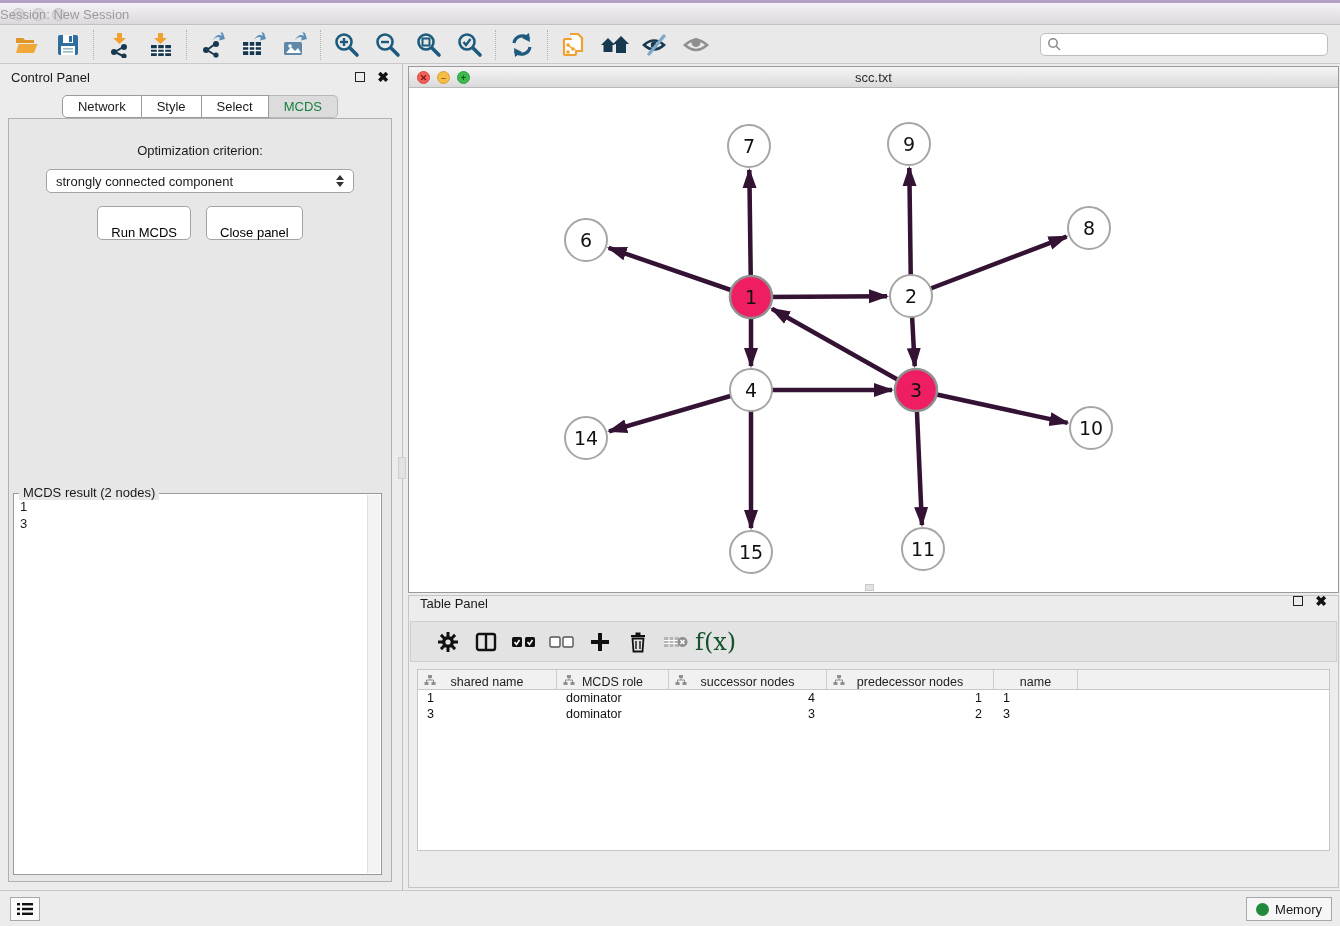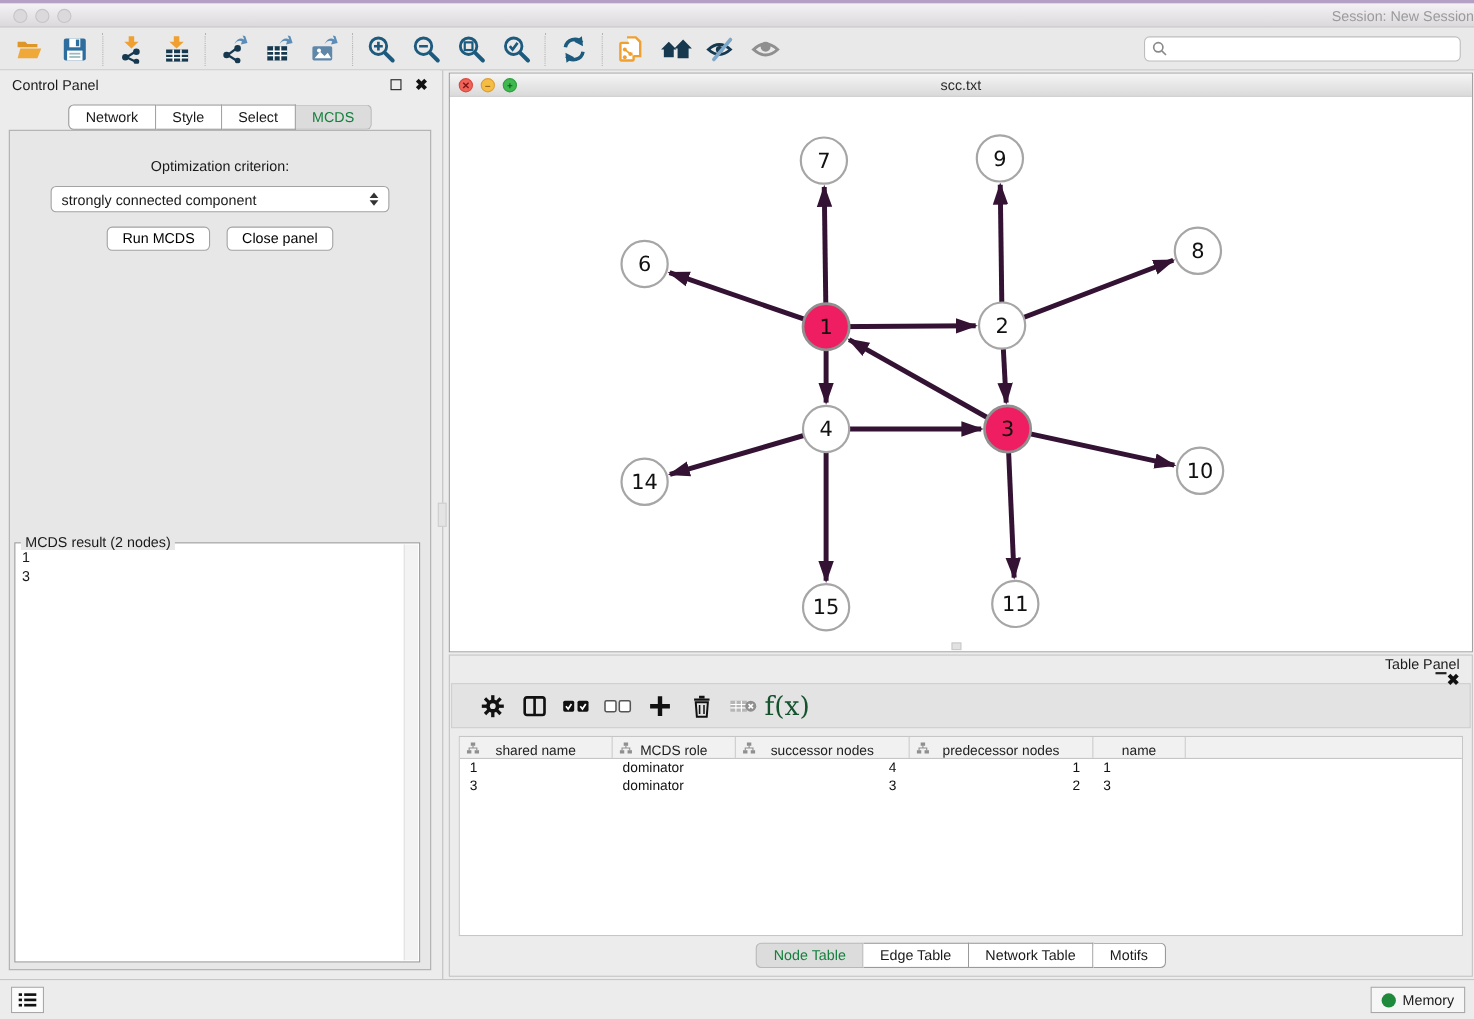--- a/index.html
+++ b/index.html
@@ -9,21 +9,21 @@
     background: #ececec;
     font-family: "Liberation Sans", sans-serif;
     color: #1a1a1a;
   }
   
   .titlebar { position:absolute; top:0; left:0; right:0; height:25px;
     border-top:3px solid #b3a0c4;
     background:linear-gradient(#f4f2f5,#dcd9dd); border-bottom:1px solid #c3c0c3; }
   .tl-dot { position:absolute; top:5px; width:13px; height:13px; border-radius:50%;
     background:#dcd9dc; border:1px solid #c7c4c7; }
-  .title-text { position:absolute; left:0; right:0; top:4px; text-align:right;
+  .title-text { position:absolute; left:0; right:0; top:4px; text-align:left;
     font-size:13px; color:#9b9b9b; }
   
   .toolbar { position:absolute; top:26px; left:0; right:0; height:38px;
     background:#e9e9e9; border-bottom:1px solid #c9c9c9;
     display:flex; align-items:center; padding-left:6px; }
   .tbtn { width:41px; height:34px; display:flex; align-items:center; justify-content:center; }
   .tsep { width:1px; height:30px; border-left:1px dotted #b3b3b3; margin:0 5px; }
   .search { position:absolute; right:12px; top:7px; width:288px; height:23px;
     border:1px solid #bdbdbd; border-radius:5px; background:#fff;
     display:flex; align-items:center; padding-left:6px; gap:4px; }
@@ -44,21 +44,21 @@
   .cp-box { position:absolute; left:8px; right:8px; top:54px; bottom:8px;
     border:1px solid #b0b0b0; background:#e7e7e7; }
   .opt-label { margin-top:24px; text-align:center; font-size:13px; }
   .mac-select { margin:11px auto 0; width:308px; height:24px; background:#fff;
     border:1px solid #a3a3a3; border-radius:5px; display:flex; align-items:center;
     padding:0 9px; font-size:13px; }
   .stepper { margin-left:auto; display:flex; flex-direction:column; gap:2px; }
   .tri-up { width:0; height:0; border-left:4px solid transparent; border-right:4px solid transparent; border-bottom:5px solid #333; }
   .tri-dn { width:0; height:0; border-left:4px solid transparent; border-right:4px solid transparent; border-top:5px solid #333; }
   .btn-row { display:flex; justify-content:center; gap:15px; margin-top:13px; }
-  .aqua-btn { height:22px; line-height:20px; padding:0 13px; background:#fff;
+  .aqua-btn { height:22px; line-height:20px; padding:16px 13px; background:#fff;
     border:1px solid #a3a3a3; border-radius:5px; font-size:13px; cursor:default; }
   .result-fieldset { position:absolute; left:4px; right:9px; top:374px; bottom:6px;
     border:1px solid #9a9a9a; background:#fff; }
   .result-legend { position:absolute; top:-9px; left:5px; background:#e7e7e7;
     padding:0 4px; font-size:13px;text-align:center; }
   .result-lines { position:absolute; top:4px; left:6px; right:16px; bottom:2px;
     font-size:13px; line-height:17px; overflow:hidden; }
   .result-scroll { position:absolute; top:1px; bottom:1px; right:1px; width:13px;
     background:#f3f3f3; border-left:1px solid #e0e0e0; }
   
@@ -76,21 +76,21 @@
   .light.yellow { left:28px; background:#f6bd45; border:1px solid #dd9f33; color:#8f5d10; }
   .light.green { left:48px; background:#3fb94f; border:1px solid #2f9e3e; color:#0b5c17; }
   .net-title { position:absolute; left:0; right:0; top:3px; text-align:center;
     font-size:13px; color:#2b2b2b; }
   .net-canvas { position:absolute; left:0; right:0; top:21px; bottom:0; background:#fff; }
   .net-grip { position:absolute; left:456px; bottom:1px; width:9px; height:7px;
     background:#e2e2e2; border:1px solid #cacaca; }
   
   .table-panel { position:absolute; left:408px; top:595px; width:931px; height:293px;
     background:#ececec; border:1px solid #c5c5c5; }
-  .tp-header { height:25px; display:flex; align-items:flex-end; padding:0 11px; font-size:13px;flex-direction:column; }
+  .tp-header { height:25px; display:flex; align-items:flex-start; padding:0 11px; font-size:13px; }
   .tp-toolbar { height:41px; margin:0 1px; background:#e3e3e3;
     border:1px solid #cfcfcf; display:flex; align-items:center; padding-left:18px; }
   .tp-tbtn { width:38px; height:34px; display:flex; align-items:center; justify-content:center; }
   .fx-label { font-family:"DejaVu Serif", serif; font-size:24px; color:#14532d; }
   .tp-table { position:absolute; left:8px; right:8px; top:73px; bottom:36px;
     background:#fff; border:1px solid #c6c6c6; overflow:hidden; }
   .th-row { display:flex; height:20px; background:#f1f1f1; border-bottom:1px solid #c6c6c6; }
   .th { position:relative; height:100%; border-right:1px solid #cccccc;
     font-size:12.5px; color:#222; display:flex; align-items:flex-end; justify-content:center; }
   .th .tree-ico { position:absolute; left:6px; top:4px; }
@@ -534,26 +534,20 @@
         </div>
         <div class="tr">
           <div class="td" style="width: 139px; text-align: left; padding: 0px 0px 0px 9px;">3</div>
           <div class="td" style="width: 112px; text-align: left; padding: 0px 0px 0px 9px;">dominator</div>
           <div class="td" style="width: 158px; text-align: right; padding: 0px 12px 0px 0px;">3</div>
           <div class="td" style="width: 167px; text-align: right; padding: 0px 12px 0px 0px;">2</div>
           <div class="td" style="width: 84px; text-align: left; padding: 0px 0px 0px 9px;">3</div>
         </div>
       </div>
   </div>
-  <div class="tp-tabs ctabs" id="table-tabs" style="margin-top:0">
-      <div class="ctab active">Node Table</div>
-      <div class="ctab">Edge Table</div>
-      <div class="ctab">Network Table</div>
-      <div class="ctab">Motifs</div>
-    </div>
 </div>
 
 <div class="statusbar">
   <div class="list-btn">
     <svg width="18" height="14" viewBox="0 0 18 14">
         <g fill="#111">
           <rect x="1" y="1" width="3" height="2.4"></rect>
           <rect x="6" y="1" width="11" height="2.4"></rect>
           <rect x="1" y="5.8" width="3" height="2.4"></rect>
           <rect x="6" y="5.8" width="11" height="2.4"></rect>

